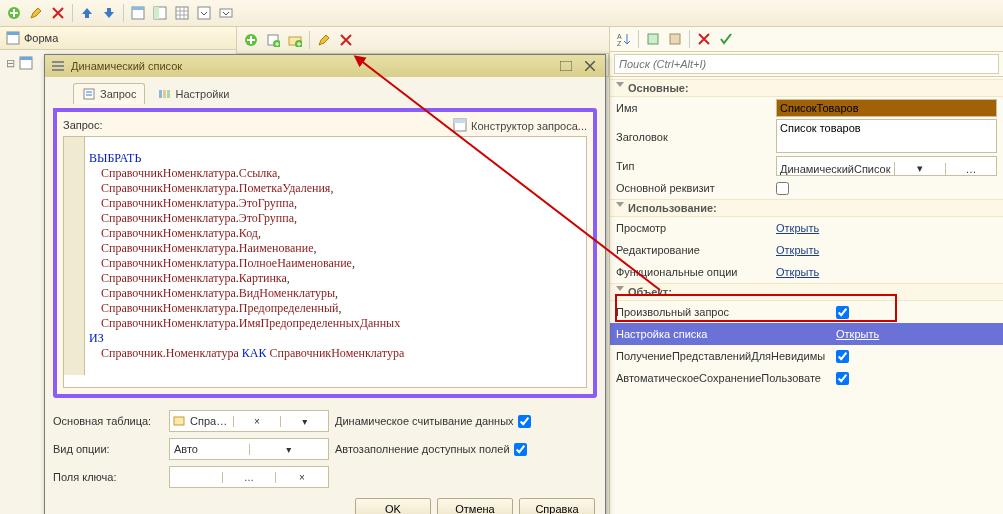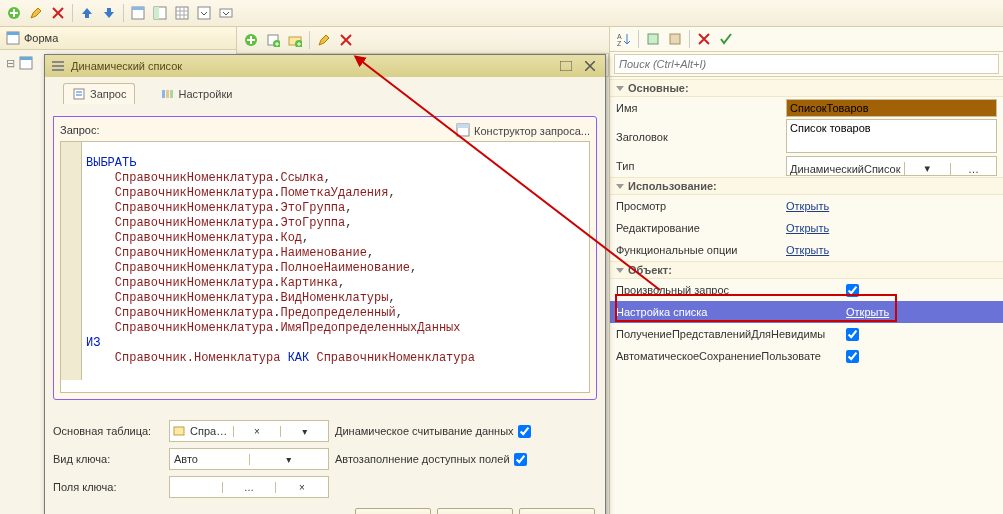--- a/index.html
+++ b/index.html
@@ -14,52 +14,52 @@
 .panel-head{height:22px;background:linear-gradient(#fff7e0,#f4eccf);border-bottom:1px solid #d8cfa8;display:flex;align-items:center;padding:0 6px;gap:4px}
 .panel-head .hicon{width:14px;height:14px}
 .mid-grid-head{display:flex;height:22px;border-bottom:1px solid #d8cfa8}
 .mid-cell{border-right:1px solid #d8cfa8;padding:4px 6px;background:#fdf8ea}
 .ic-col{width:20px}
 .left-tree{padding:4px 6px}
 
 .prop-search{height:24px;border-bottom:1px solid #d8cfa8;display:flex;align-items:center;padding:0 4px;gap:2px}
 .prop-search input{flex:1;height:18px;border:1px solid #d8cfa8;background:#fff;font:inherit;color:#999;padding:0 4px;font-style:italic}
 .prop-body{padding:2px 0}
-.prop-group{background:#fdf8e6;padding:2px 6px;font-weight:bold;color:#555;display:flex;align-items:center;gap:4px;border-top:1px solid #efe7c8;border-bottom:1px solid #efe7c8}
+.prop-group{background:#fdf8e6;padding:2px 6px;font-weight:bold;color:#555;display:flex;gap:4px;border-top:1px solid #efe7c8;border-bottom:1px solid #efe7c8}
 .prop-group .tri{width:0;height:0;border-left:4px solid transparent;border-right:4px solid transparent;border-top:5px solid #999}
-.prop-row{display:flex;align-items:center;min-height:22px;padding:0 6px;gap:20px}
+.prop-row{display:flex;align-items:center;min-height:22px;padding:0 6px;gap:10px}
 .prop-label{width:150px;color:#333}
 .prop-val{flex:1}
 .prop-val input[type=text]{width:100%;height:18px;border:1px solid #c8bf9c;background:#a16207;font:inherit;padding:0 3px;box-sizing:border-box}
 .prop-val textarea{width:100%;height:34px;border:1px solid #c8bf9c;background:#fff;font:inherit;padding:2px 3px;box-sizing:border-box;resize:none}
 .prop-val .combo{display:flex;align-items:flex-end;border:1px solid #c8bf9c;background:#fff;height:18px}
 .prop-val .combo span{flex:1;padding:0 3px}
 .prop-val .combo .dd{width:14px;text-align:center;border-left:1px solid #c8bf9c;cursor:pointer}
 .alink{color:#1a3e8c;text-decoration:underline;cursor:pointer}
 .prop-row.sel{background:#6a72d8;color:#fff}
 .prop-row.sel .alink{color:#fff}
 .prop-row.sel .prop-label{color:#fff}
 .highlight-box{position:absolute;border:2px solid #c00;pointer-events:none}
 input[type=checkbox]{margin:0}
 
 
 .dialog{position:absolute;left:44px;top:54px;width:560px;background:#f8f4e8;border:1px solid #7a7a7a;box-shadow:2px 2px 6px rgba(0,0,0,.3)}
 .dlg-title{height:22px;background:linear-gradient(#e8dfa8,#d8cf8a);display:flex;align-items:center;padding:0 6px;gap:6px;color:#5a4a1a}
 .dlg-title .sp{flex:1}
 .dlg-title .wbtn{width:18px;height:16px;display:flex;align-items:center;justify-content:center;cursor:pointer}
-.dlg-tabs{display:flex;gap:16px;padding:6px 10px 0 18px}
+.dlg-tabs{display:flex;gap:3px;padding:6px 10px 0 28px}
 .dlg-tab{display:flex;align-items:center;gap:4px;padding:3px 8px;border:1px solid transparent;border-bottom:none;cursor:pointer;color:#444}
 .dlg-tab.active{background:#fdf8ea;border-color:#c8bf9c;border-radius:3px 3px 0 0}
-.dlg-page{border:1px solid #8b5cf6;margin:12px 8px;background:#fdf8ea;border-radius:0 3px 3px 3px;padding:6px}
+.dlg-page{border:4px solid #8b5cf6;margin:4px 8px;background:#fdf8ea;border-radius:0 3px 3px 3px;padding:6px}
 .dlg-page .qhead{display:flex;align-items:center;gap:8px}
 .dlg-page .qhead .constr{margin-left:auto;display:flex;align-items:flex-end;gap:4px;color:#444;cursor:pointer}
 .code-wrap{margin-top:4px;border:1px solid #c8bf9c;background:#fff;height:250px;overflow:auto}
 .code-gutter{display:flex}
 .gut{width:20px;background:#f0ead0;border-right:1px solid #c8bf9c}
-.code{font-family:Liberation Mono, monospace;font-size:12px;line-height:15px;padding:2px 4px;white-space:pre}
+.code{font-family:Liberation Serif, serif;font-size:12px;line-height:15px;padding:2px 4px;white-space:pre}
 .kw{color:#0020c0}
 .id{color:#8a1a1a}
 .op{color:#222}
 
 .dlg-bottom{padding:8px 8px 4px 8px;display:grid;grid-template-columns:110px 160px 1fr;row-gap:6px;column-gap:6px;align-items:center}
 .fld{display:flex;align-items:center;border:1px solid #c8bf9c;background:#fff;height:20px}
 .fld span{flex:1;padding:0 4px;white-space:nowrap;overflow:hidden;text-overflow:ellipsis}
 .fld .b{width:16px;text-align:center;border-left:1px solid #c8bf9c;cursor:pointer;font-size:10px}
 .chk-row{display:flex;align-items:center;gap:4px}
 
@@ -246,20 +246,24 @@
       </div>
       <div class="prop-row">
         <div class="prop-label">Тип</div>
         <div class="prop-val">
             <div class="combo">
               <span>ДинамическийСписок</span>
               <span class="dd">▾</span>
               <span class="dd">…</span>
             </div>
           </div>
+      </div>
+      <div class="prop-row">
+        <div class="prop-label">Основной реквизит</div>
+        <input type="checkbox" style="">
       </div>
 
       <div class="prop-group">
           <span class="tri"></span>
           <span>Использование:</span>
         </div>
       <div class="prop-row">
         <div class="prop-label">Просмотр</div>
         <span class="alink">Открыть</span>
       </div>
@@ -373,21 +377,21 @@
         </svg>
       <span>Справочник.Номенк</span>
       <span class="b">×</span>
       <span class="b">▾</span>
     </div>
     <div class="chk-row">
       <span>Динамическое считывание данных</span>
       <input type="checkbox" checked="" style="">
     </div>
 
-    <span>Вид ключа:</span>
+    <span>Вид опции:</span>
     <div class="fld">
       <span>Авто</span>
       <span class="b">▾</span>
     </div>
     <div class="chk-row">
       <span>Автозаполнение доступных полей</span>
       <input type="checkbox" checked="" style="">
     </div>
 
     <span>Поля ключа:</span>

